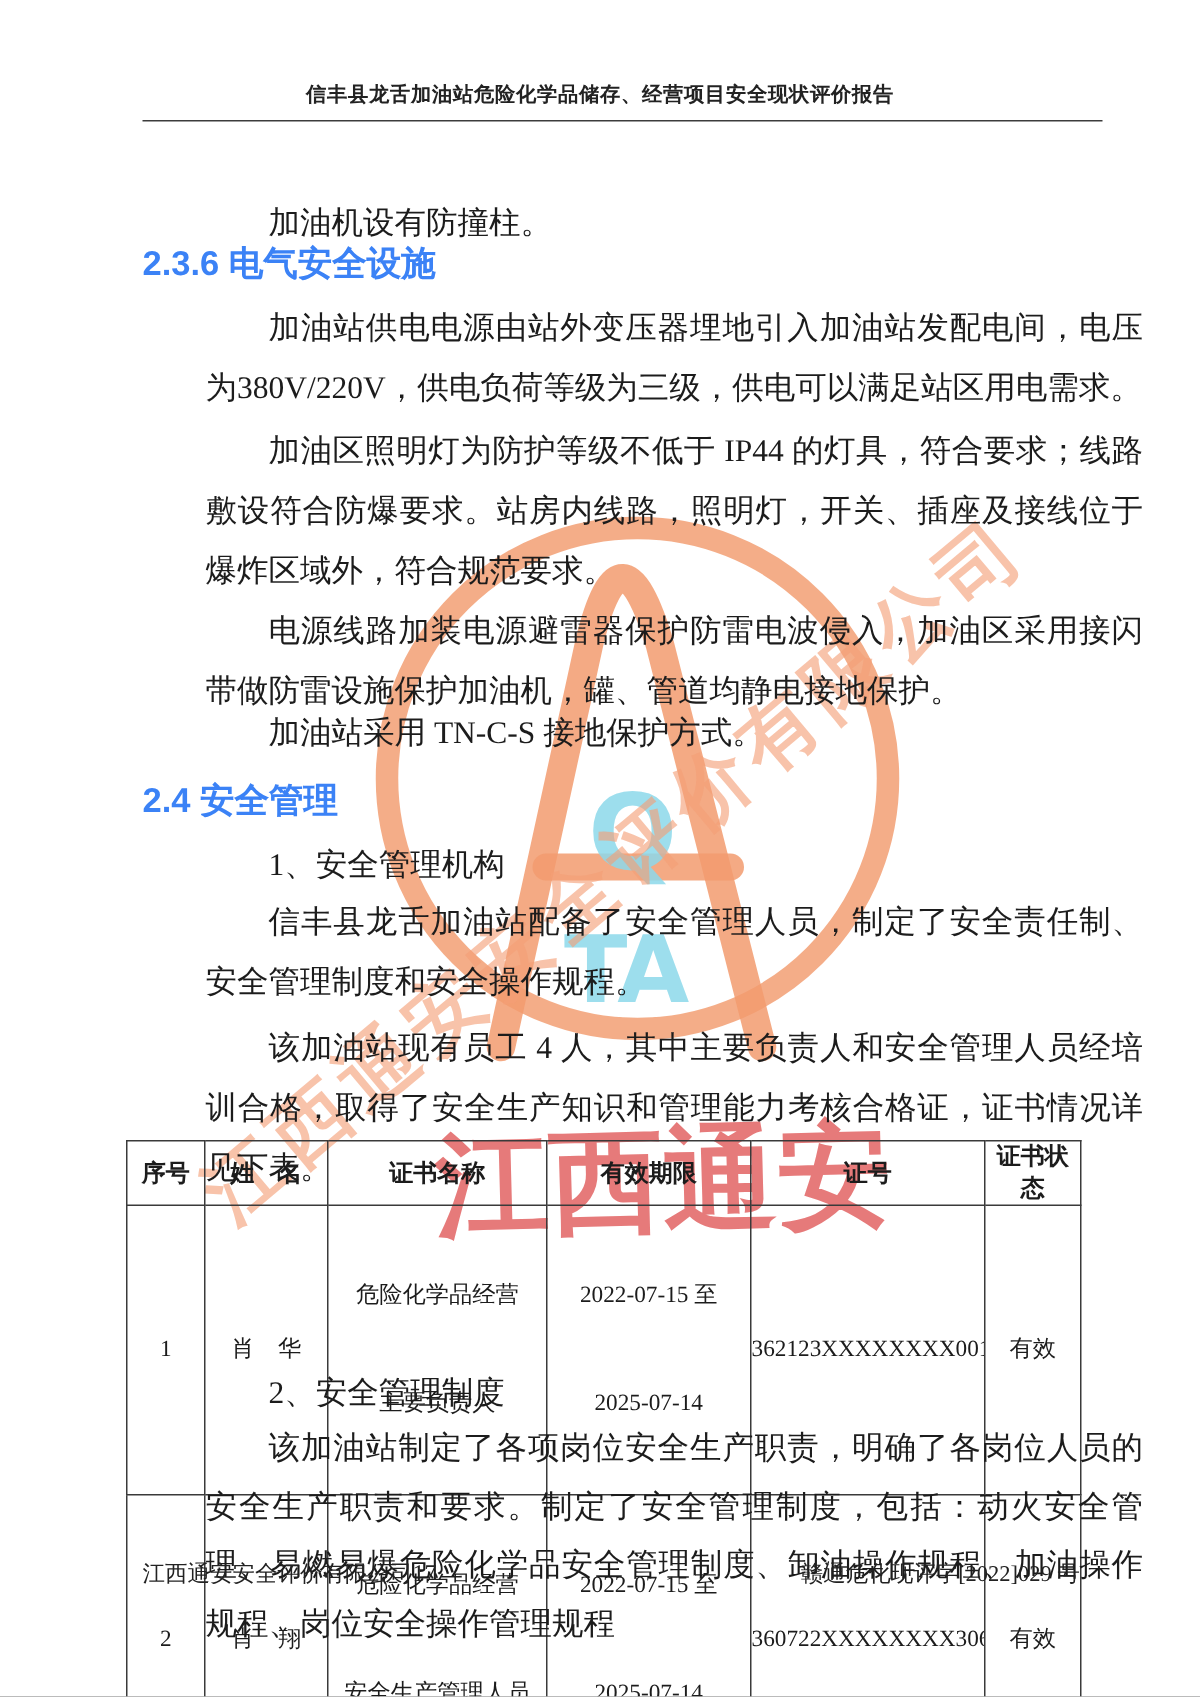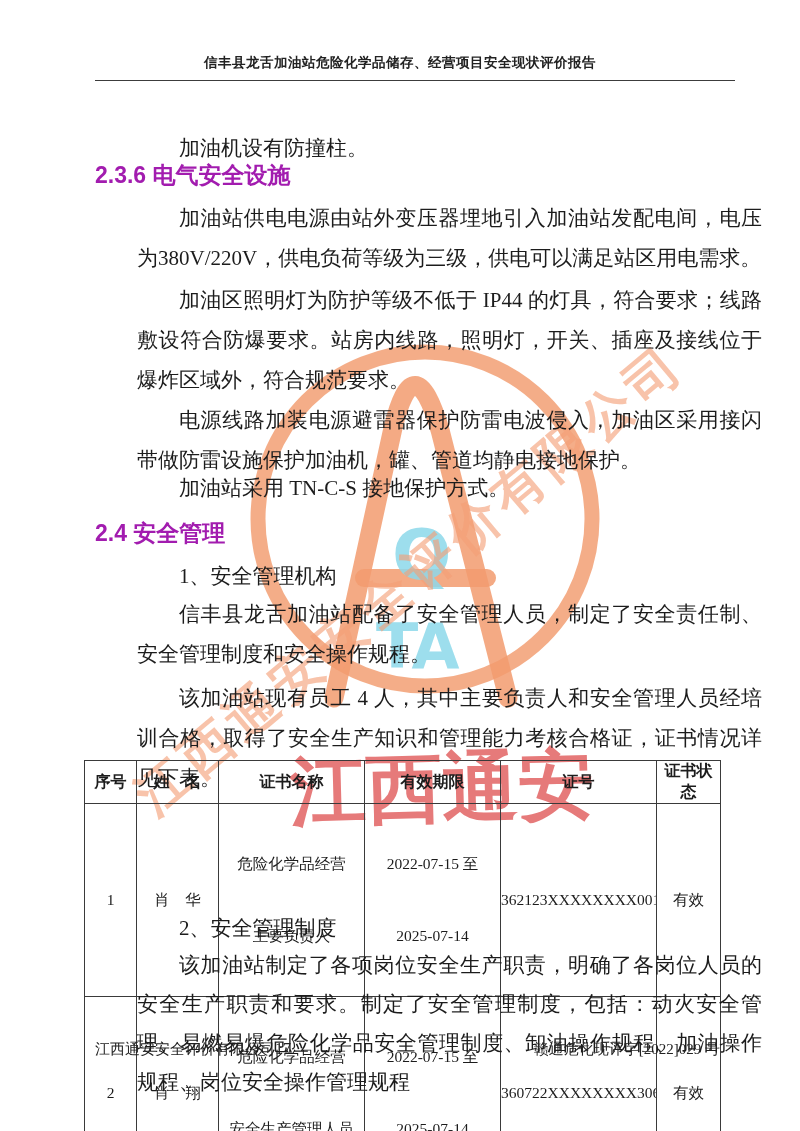--- a/index.html
+++ b/index.html
@@ -56,21 +56,21 @@
     position:absolute;left:95px;width:625px;
     font-size:21px;line-height:40px;
     text-align:justify;text-indent:2em;
     color:#1c1c1c;
     margin-left:42px;
   }
   .heading{
     position:absolute;left:95px;width:625px;
     font-family:"Liberation Sans","DejaVu Sans",sans-serif;
     font-weight:700;font-size:23px;line-height:30px;
-    color:#a21caf;text-indent:0;
+    color:#3b82f6;text-indent:0;
   }
   .tbl-caption{
     position:absolute;left:84px;top:738px;width:636px;
     text-align:center;font-weight:700;font-size:16.5px;
     white-space:pre-wrap;color:#111;
     font-family:"Liberation Sans","DejaVu Sans",sans-serif;
   }
   table.cert{
     position:absolute;left:84px;top:760px;
     width:636px;border-collapse:collapse;table-layout:fixed;

